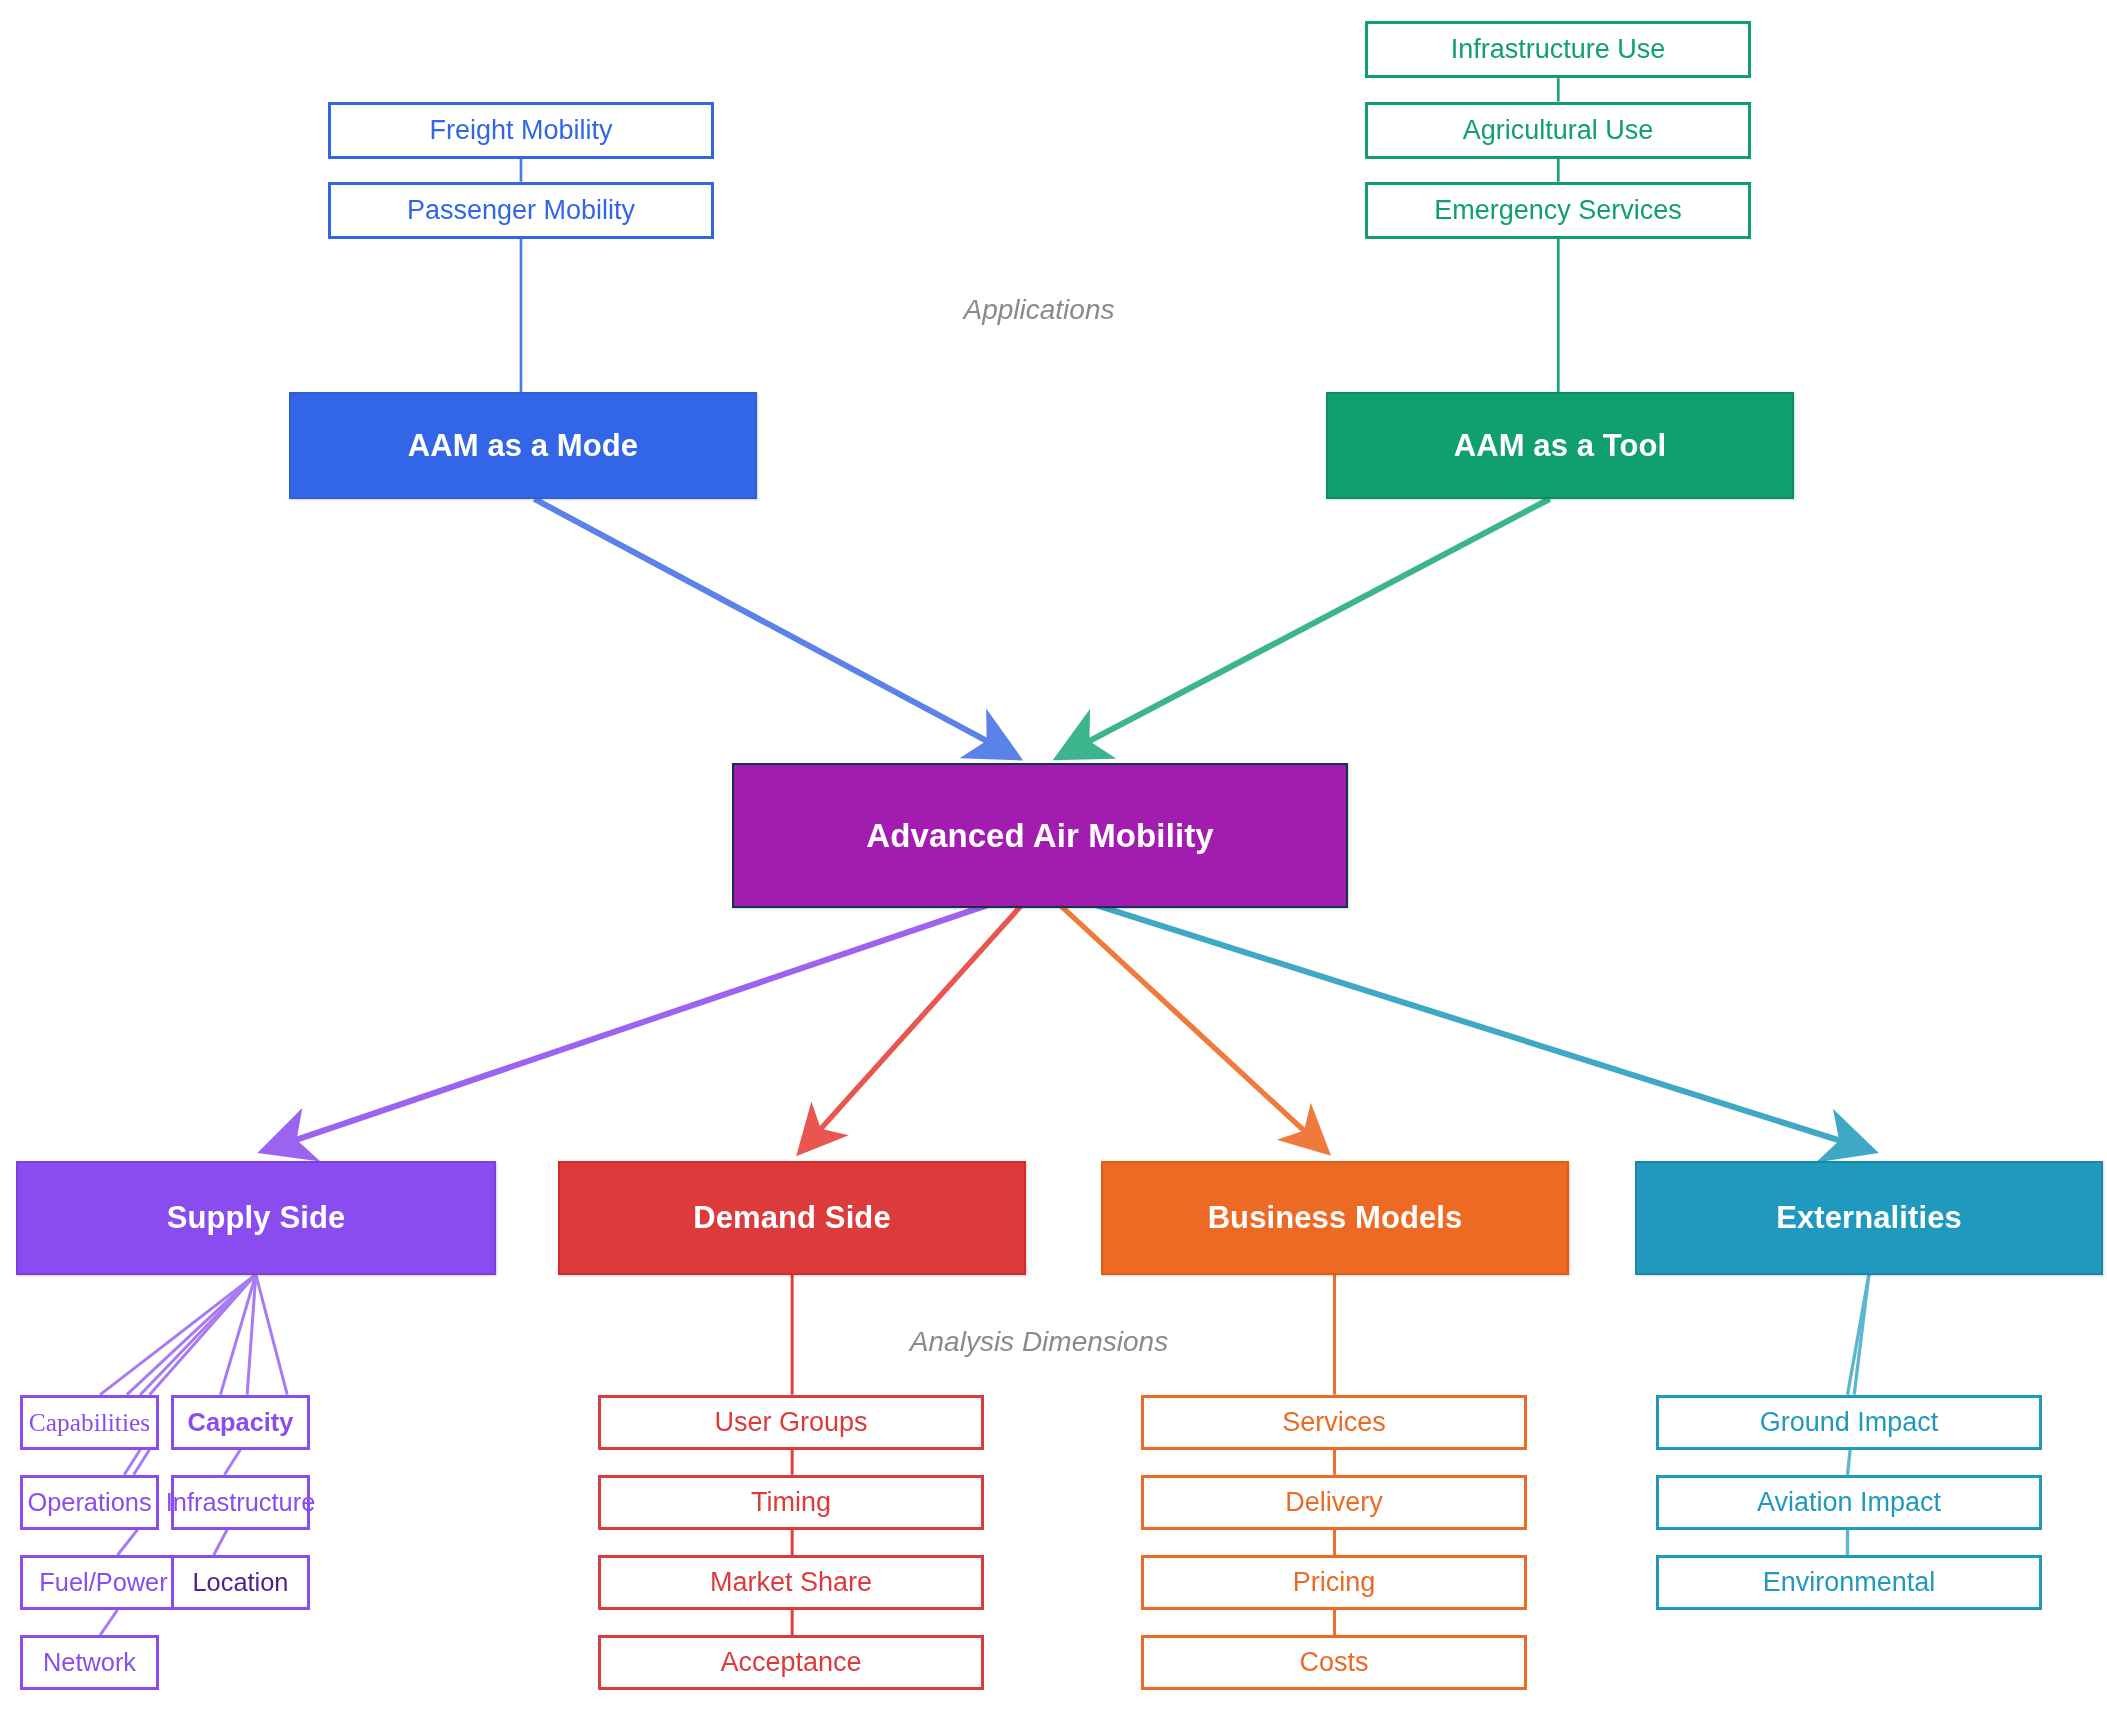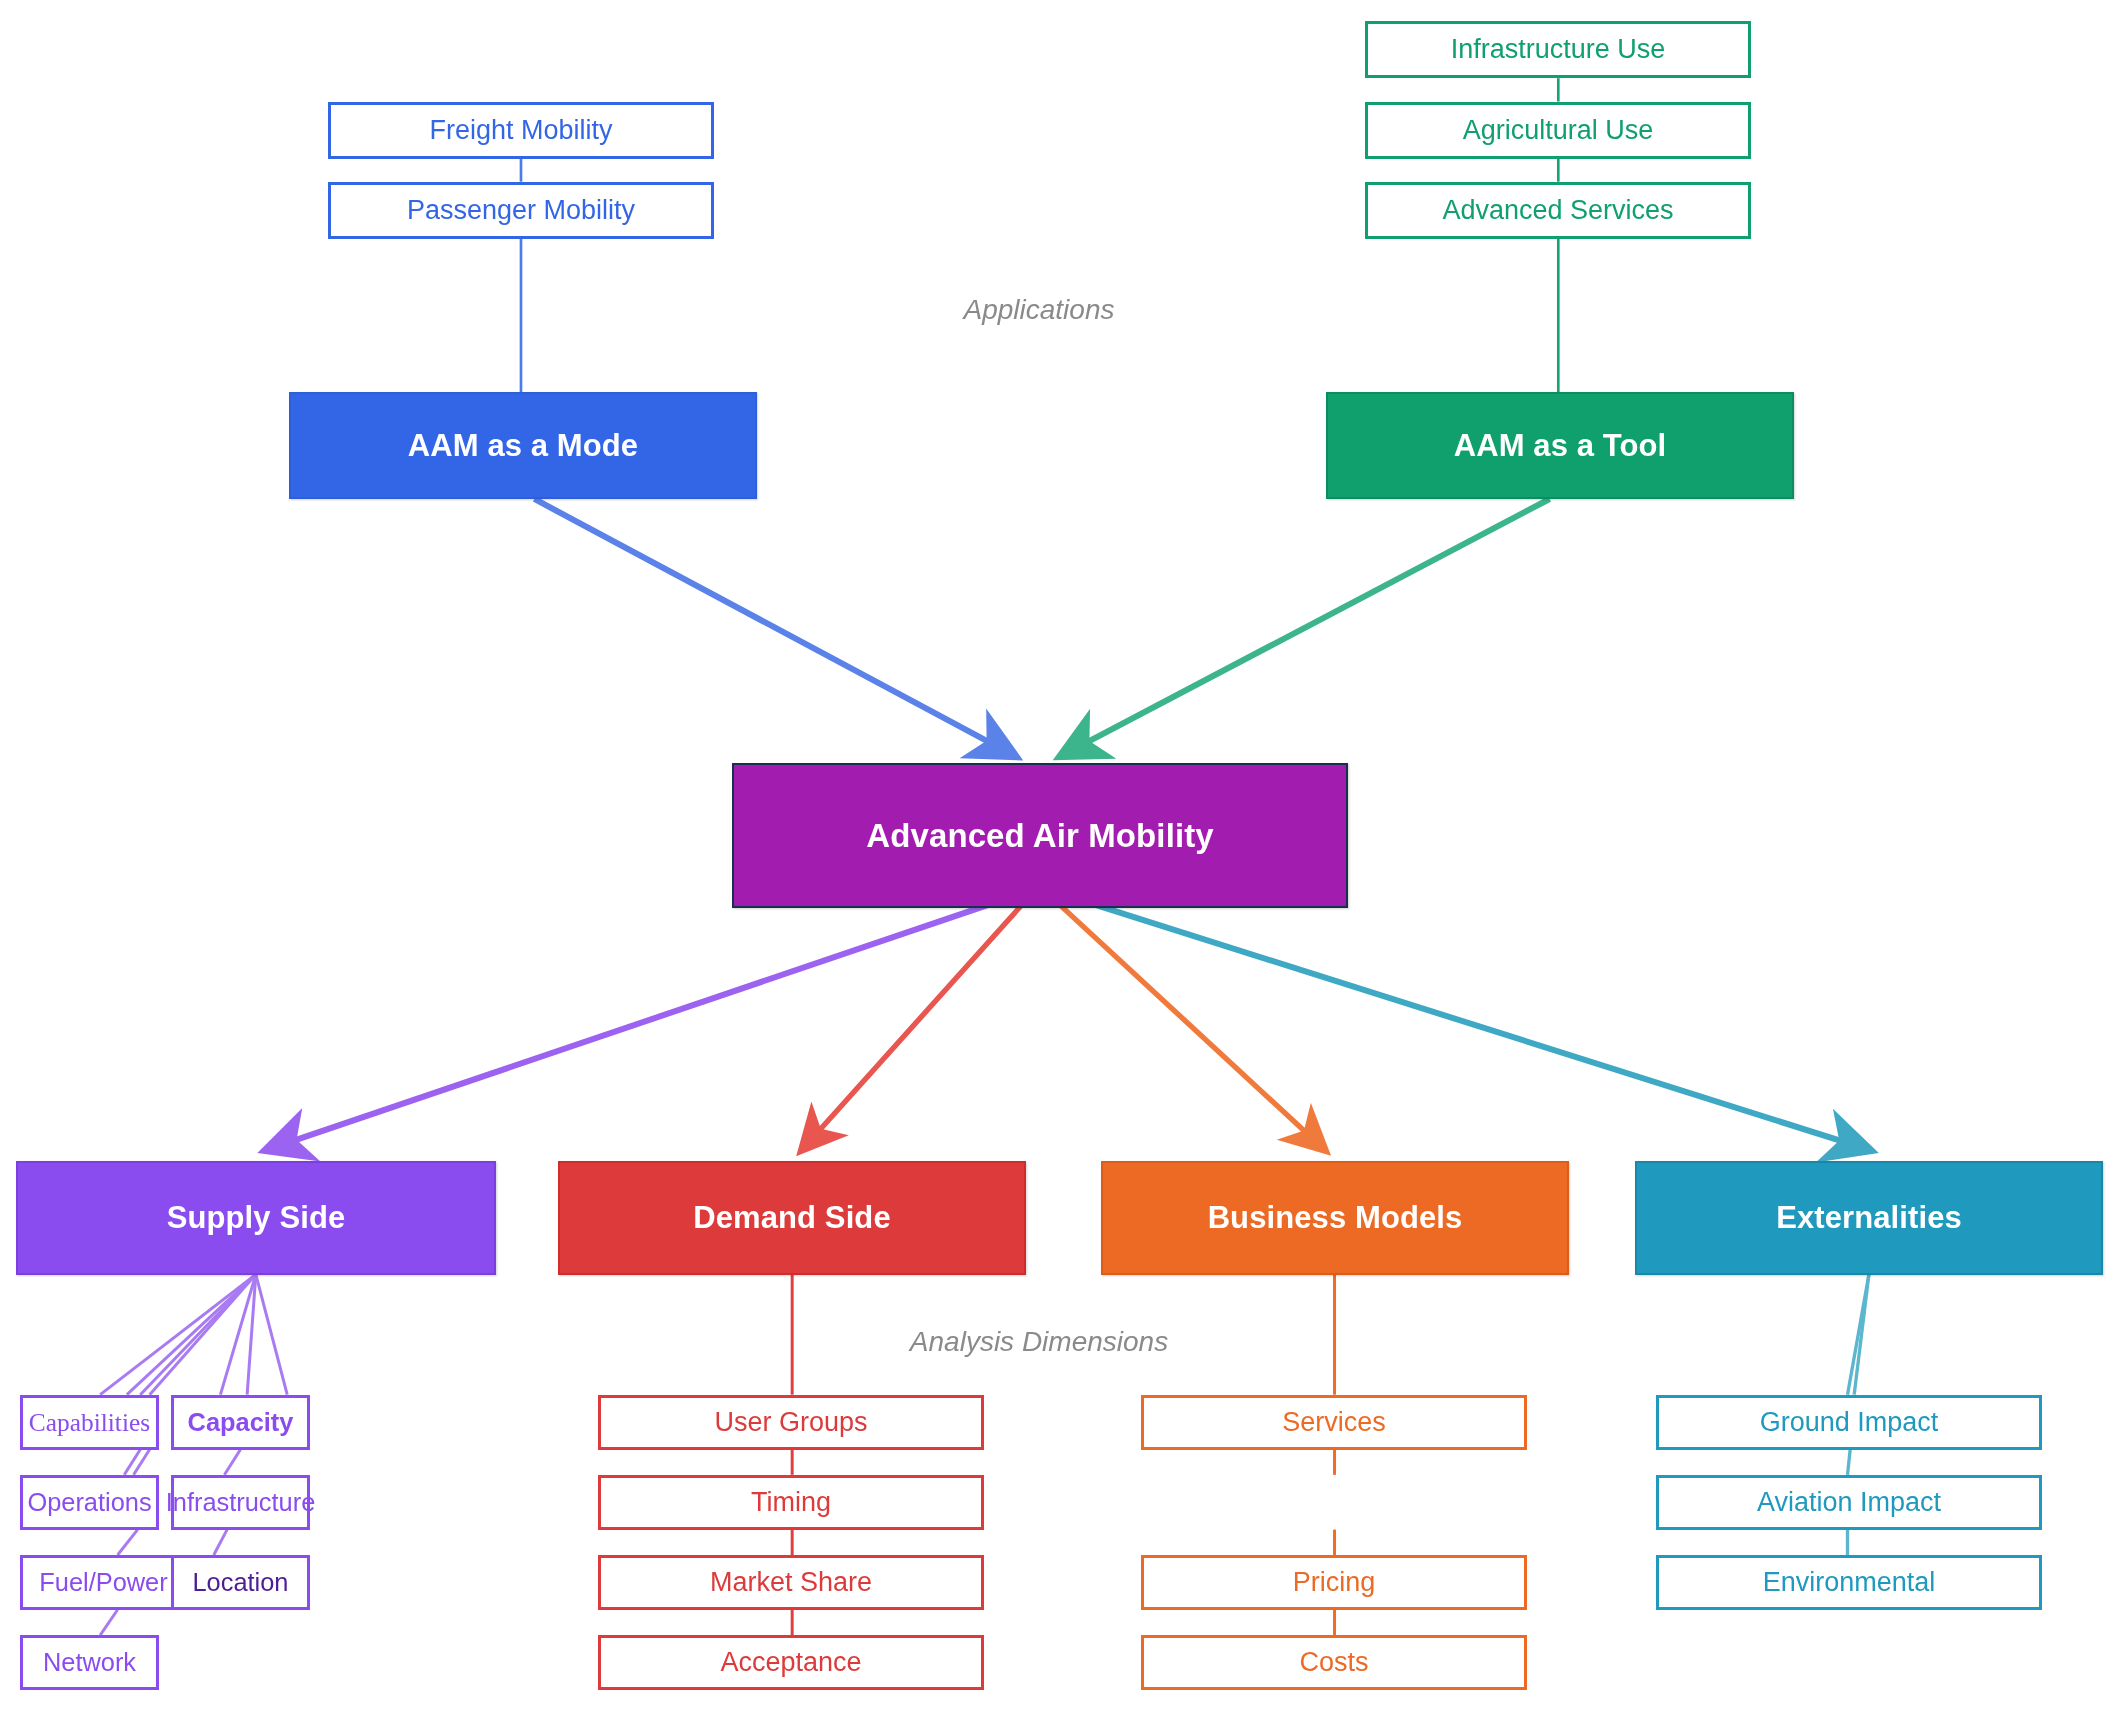--- a/index.html
+++ b/index.html
@@ -150,39 +150,40 @@
 
   <div class="node filled root" style="left:732px; top:763px; width:616px; height:145px; background:#a21caf; border:2px solid #16304f;">Advanced Air Mobility</div>
 
   <div class="node filled" style="left:289px; top:392px; width:468px; height:107px; background:#3366e6; border:2px solid #2f5fd8;">AAM as a Mode</div>
   <div class="node outline" style="left:328px; top:102px; width:386px; height:57px; color:#3366e6; border:3.3px solid #3366e6;">Freight Mobility</div>
   <div class="node outline" style="left:328px; top:182px; width:386px; height:57px; color:#3366e6; border:3.3px solid #3366e6;">Passenger Mobility</div>
 
   <div class="node filled" style="left:1326px; top:392px; width:468px; height:107px; background:#10a06d; border:2px solid #0d8c5f;">AAM as a Tool</div>
   <div class="node outline" style="left:1365px; top:102px; width:386px; height:57px; color:#10a06d; border:3.3px solid #10a06d;">Agricultural Use</div>
   <div class="node outline" style="left:1365px; top:21.4px; width:386px; height:57px; color:#10a06d; border:3.3px solid #10a06d;">Infrastructure Use</div>
-  <div class="node outline" style="left:1365px; top:182px; width:386px; height:57px; color:#10a06d; border:3.3px solid #10a06d;">Advanced Services</div>
+  <div class="node outline" style="left:1365px; top:182px; width:386px; height:57px; color:#10a06d; border:3.3px solid #10a06d;">Emergency Services</div>
 
   <div class="node filled" style="left:16px; top:1161px; width:480px; height:114px; background:#8a4cef; border:2px solid #7b3ee0;">Supply Side</div>
   <div class="node outline small" style="left:20px; top:1395px; width:139px; height:55px; color:#8a4cef; border:3.3px solid #8a4cef;font-family:Liberation Serif, serif;">Capabilities</div>
   <div class="node outline small" style="left:171px; top:1395px; width:139px; height:55px; color:#8a4cef; border:3.3px solid #8a4cef;font-weight:bold;">Capacity</div>
   <div class="node outline small" style="left:20px; top:1475px; width:139px; height:55px; color:#8a4cef; border:3.3px solid #8a4cef;">Operations</div>
   <div class="node outline small" style="left:171px; top:1475px; width:139px; height:55px; color:#8a4cef; border:3.3px solid #8a4cef;">Infrastructure</div>
   <div class="node outline small" style="left:20px; top:1555px; width:167px; height:55px; color:#8a4cef; border:3.3px solid #8a4cef;">Fuel/Power</div>
   <div class="node outline small" style="left:171px; top:1555px; width:139px; height:55px; color:#4c1d95; border:3.3px solid #8a4cef;">Location</div>
   <div class="node outline small" style="left:20px; top:1635px; width:139px; height:55px; color:#8a4cef; border:3.3px solid #8a4cef;">Network</div>
 
   <div class="node filled" style="left:558px; top:1161px; width:468px; height:114px; background:#dd3b3b; border:2px solid #cf2d2d;">Demand Side</div>
   <div class="node outline" style="left:598px; top:1395px; width:386px; height:55px; color:#dd3b3b; border:3.3px solid #dd3b3b;">User Groups</div>
   <div class="node outline" style="left:598px; top:1475px; width:386px; height:55px; color:#dd3b3b; border:3.3px solid #dd3b3b;">Timing</div>
   <div class="node outline" style="left:598px; top:1555px; width:386px; height:55px; color:#dd3b3b; border:3.3px solid #dd3b3b;">Market Share</div>
   <div class="node outline" style="left:598px; top:1635px; width:386px; height:55px; color:#dd3b3b; border:3.3px solid #dd3b3b;">Acceptance</div>
 
   <div class="node filled" style="left:1101px; top:1161px; width:468px; height:114px; background:#ec6a23; border:2px solid #dd5c16;">Business Models</div>
   <div class="node outline" style="left:1141px; top:1395px; width:386px; height:55px; color:#ec6a23; border:3.3px solid #ec6a23;">Services</div>
+  <div class="node outline" style="left:1141px; top:1475px; width:386px; height:55px; color:#ec6a23; border:3.3px solid #ec6a23;">Delivery</div>
   <div class="node outline" style="left:1141px; top:1555px; width:386px; height:55px; color:#ec6a23; border:3.3px solid #ec6a23;">Pricing</div>
   <div class="node outline" style="left:1141px; top:1635px; width:386px; height:55px; color:#ec6a23; border:3.3px solid #ec6a23;">Costs</div>
 
   <div class="node filled" style="left:1635px; top:1161px; width:468px; height:114px; background:#2099be; border:2px solid #1a87a9;">Externalities</div>
   <div class="node outline" style="left:1656px; top:1395px; width:386px; height:55px; color:#2099be; border:3.3px solid #2099be;">Ground Impact</div>
   <div class="node outline" style="left:1656px; top:1475px; width:386px; height:55px; color:#2099be; border:3.3px solid #2099be;">Aviation Impact</div>
   <div class="node outline" style="left:1656px; top:1555px; width:386px; height:55px; color:#2099be; border:3.3px solid #2099be;">Environmental</div>
 
 </div>
 

